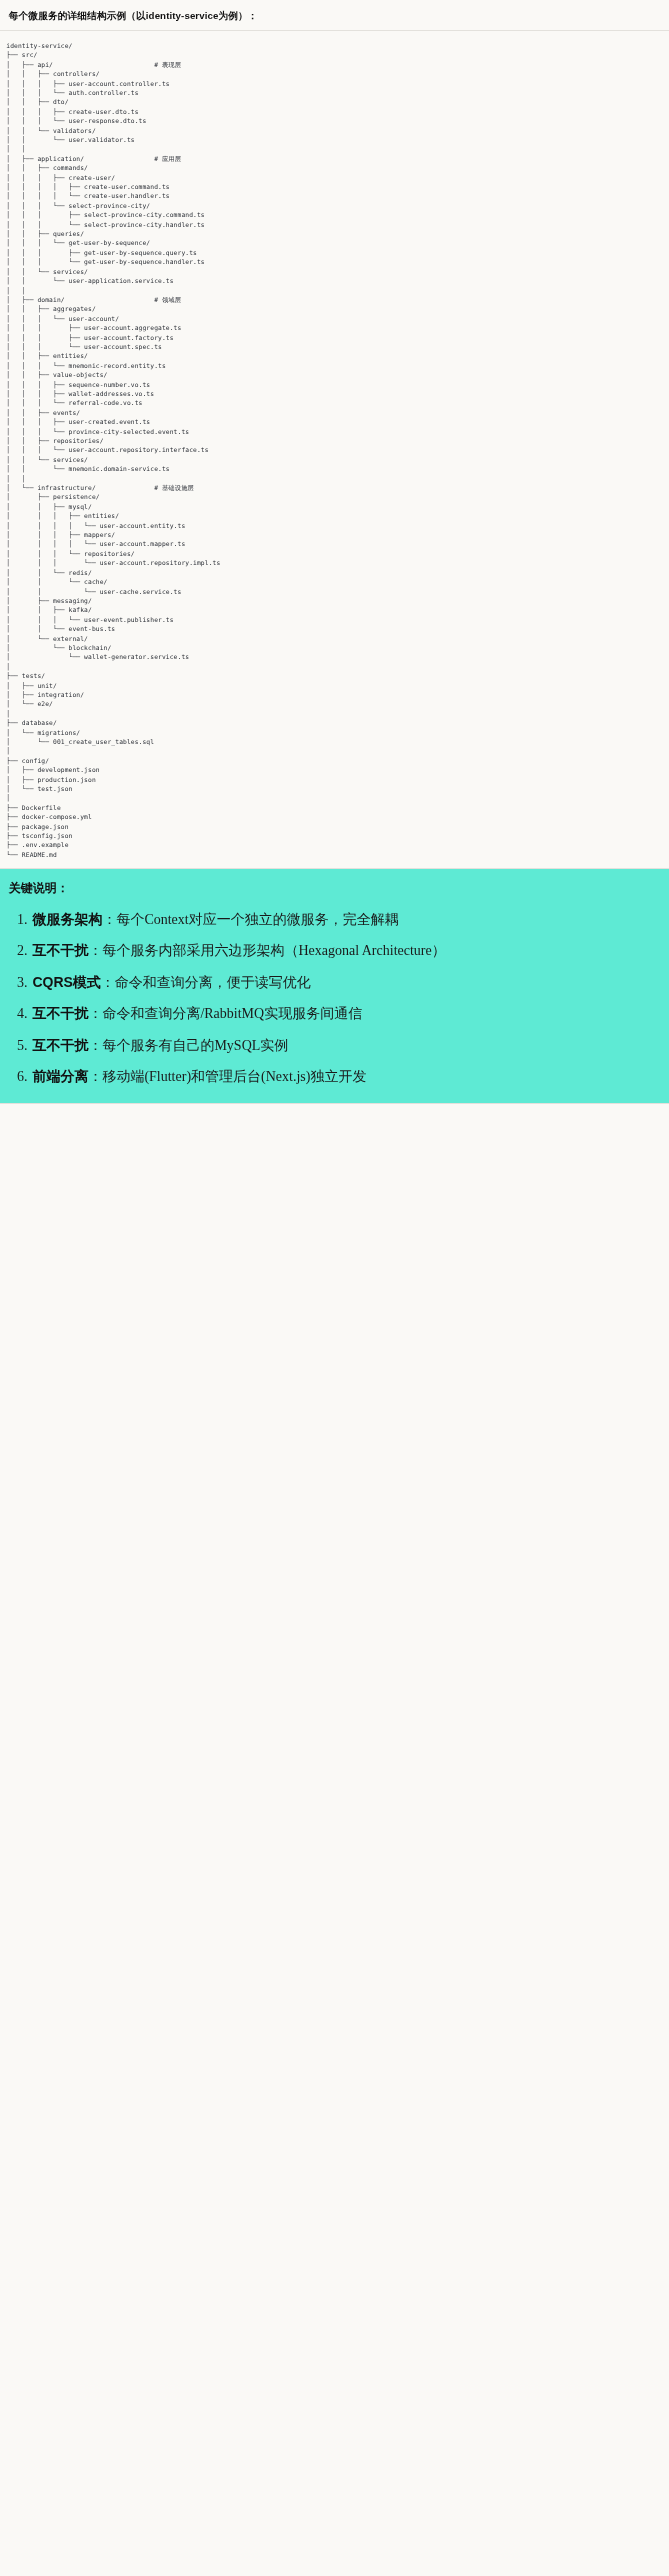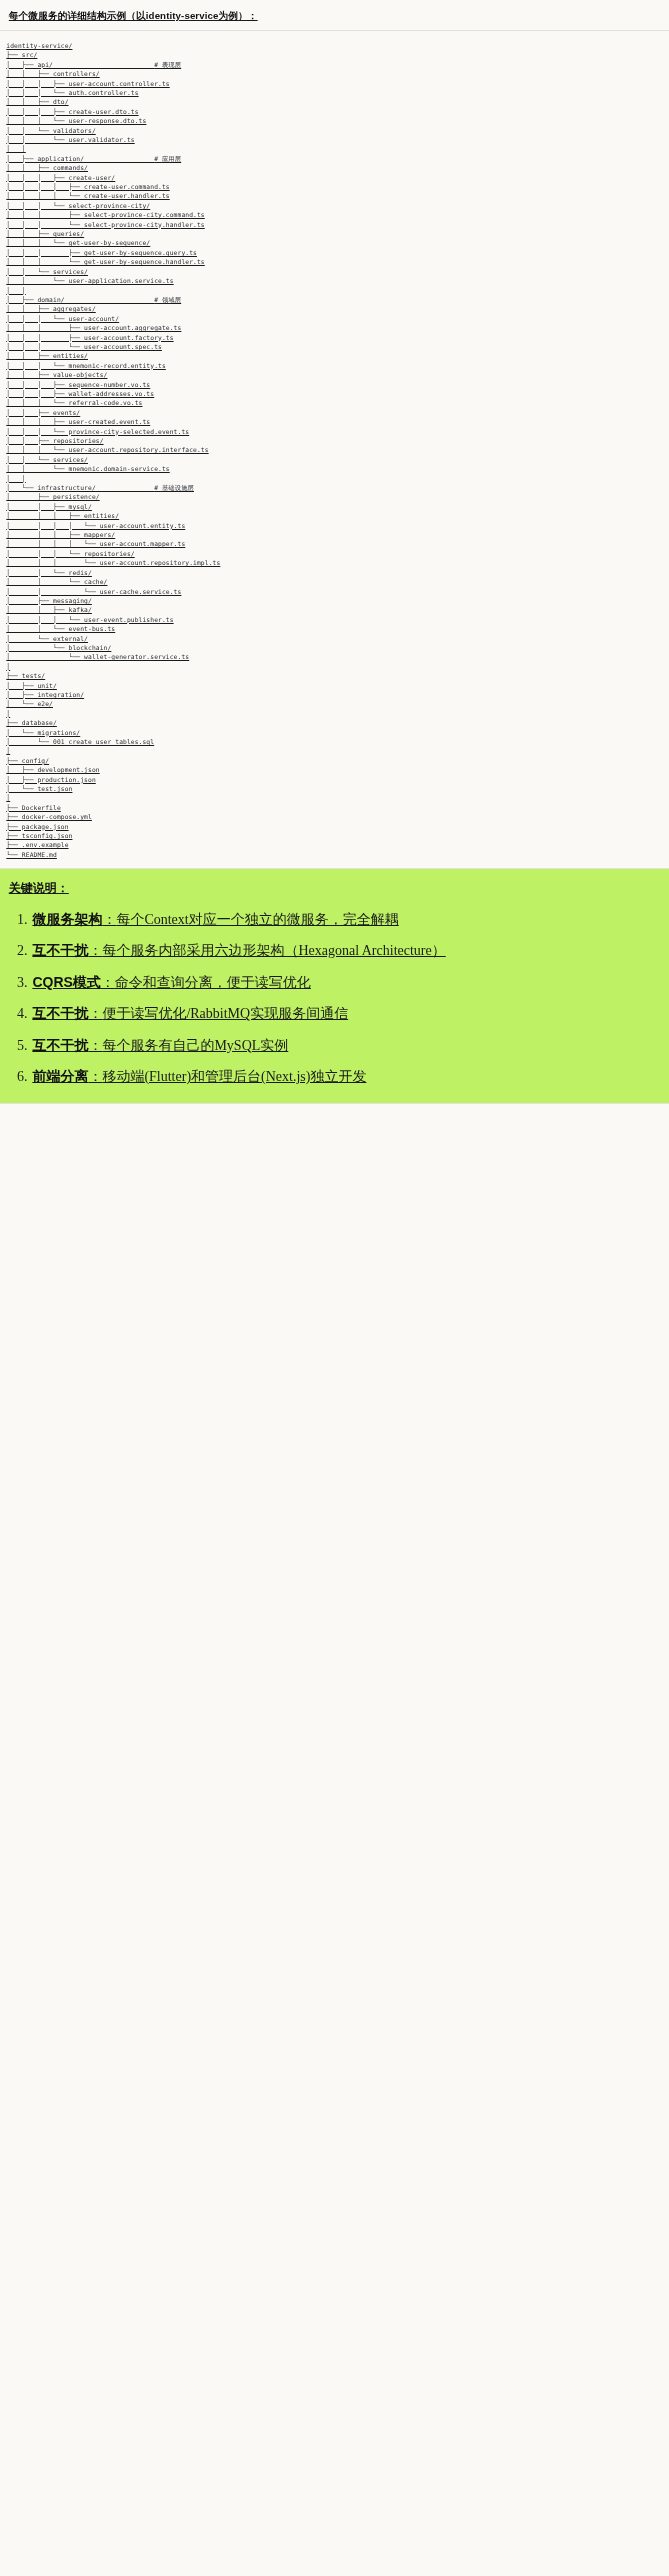--- a/index.html
+++ b/index.html
@@ -9,22 +9,21 @@
   }
   body {
     width: 669px;
     font-family: "Liberation Serif", "DejaVu Serif", serif;
     color: #1a1a1a;
     -webkit-font-smoothing: antialiased;
   }
   .page {
     width: 669px;
     box-sizing: border-box;
-    background: #bef264;
-    text-decoration: underline;
+    background: #5eead4;
   }
 
   
   .doc-heading {
     margin: 0;
     padding: 8.8px 8.8px 7.5px 8.8px;
     font-family: "Liberation Sans", "DejaVu Sans", sans-serif;
     font-weight: bold;
     font-size: 9.7px;
     line-height: 1.45;
@@ -212,21 +211,21 @@
   </div>
 
   <div class="rule"></div>
 
   <div class="keypoints">
     <div class="kp-title">关键说明：</div>
     <ol class="kp-list">
         <li><span class="kp-term">微服务架构</span><span class="kp-sep">：</span><span class="kp-desc">每个Context对应一个独立的微服务，完全解耦</span></li>
         <li><span class="kp-term">互不干扰</span><span class="kp-sep">：</span><span class="kp-desc">每个服务内部采用六边形架构（Hexagonal Architecture）</span></li>
         <li><span class="kp-term">CQRS模式</span><span class="kp-sep">：</span><span class="kp-desc">命令和查询分离，便于读写优化</span></li>
-        <li><span class="kp-term">互不干扰</span><span class="kp-sep">：</span><span class="kp-desc">便于读写优化/RabbitMQ实现服务间通信</span></li>
+        <li><span class="kp-term">互不干扰</span><span class="kp-sep">：</span><span class="kp-desc">命令和查询分离/RabbitMQ实现服务间通信</span></li>
         <li><span class="kp-term">互不干扰</span><span class="kp-sep">：</span><span class="kp-desc">每个服务有自己的MySQL实例</span></li>
         <li><span class="kp-term">前端分离</span><span class="kp-sep">：</span><span class="kp-desc">移动端(Flutter)和管理后台(Next.js)独立开发</span></li>
       </ol>
   </div>
 
 
   <div class="bottom-rule"></div>
 
 </div>
 

